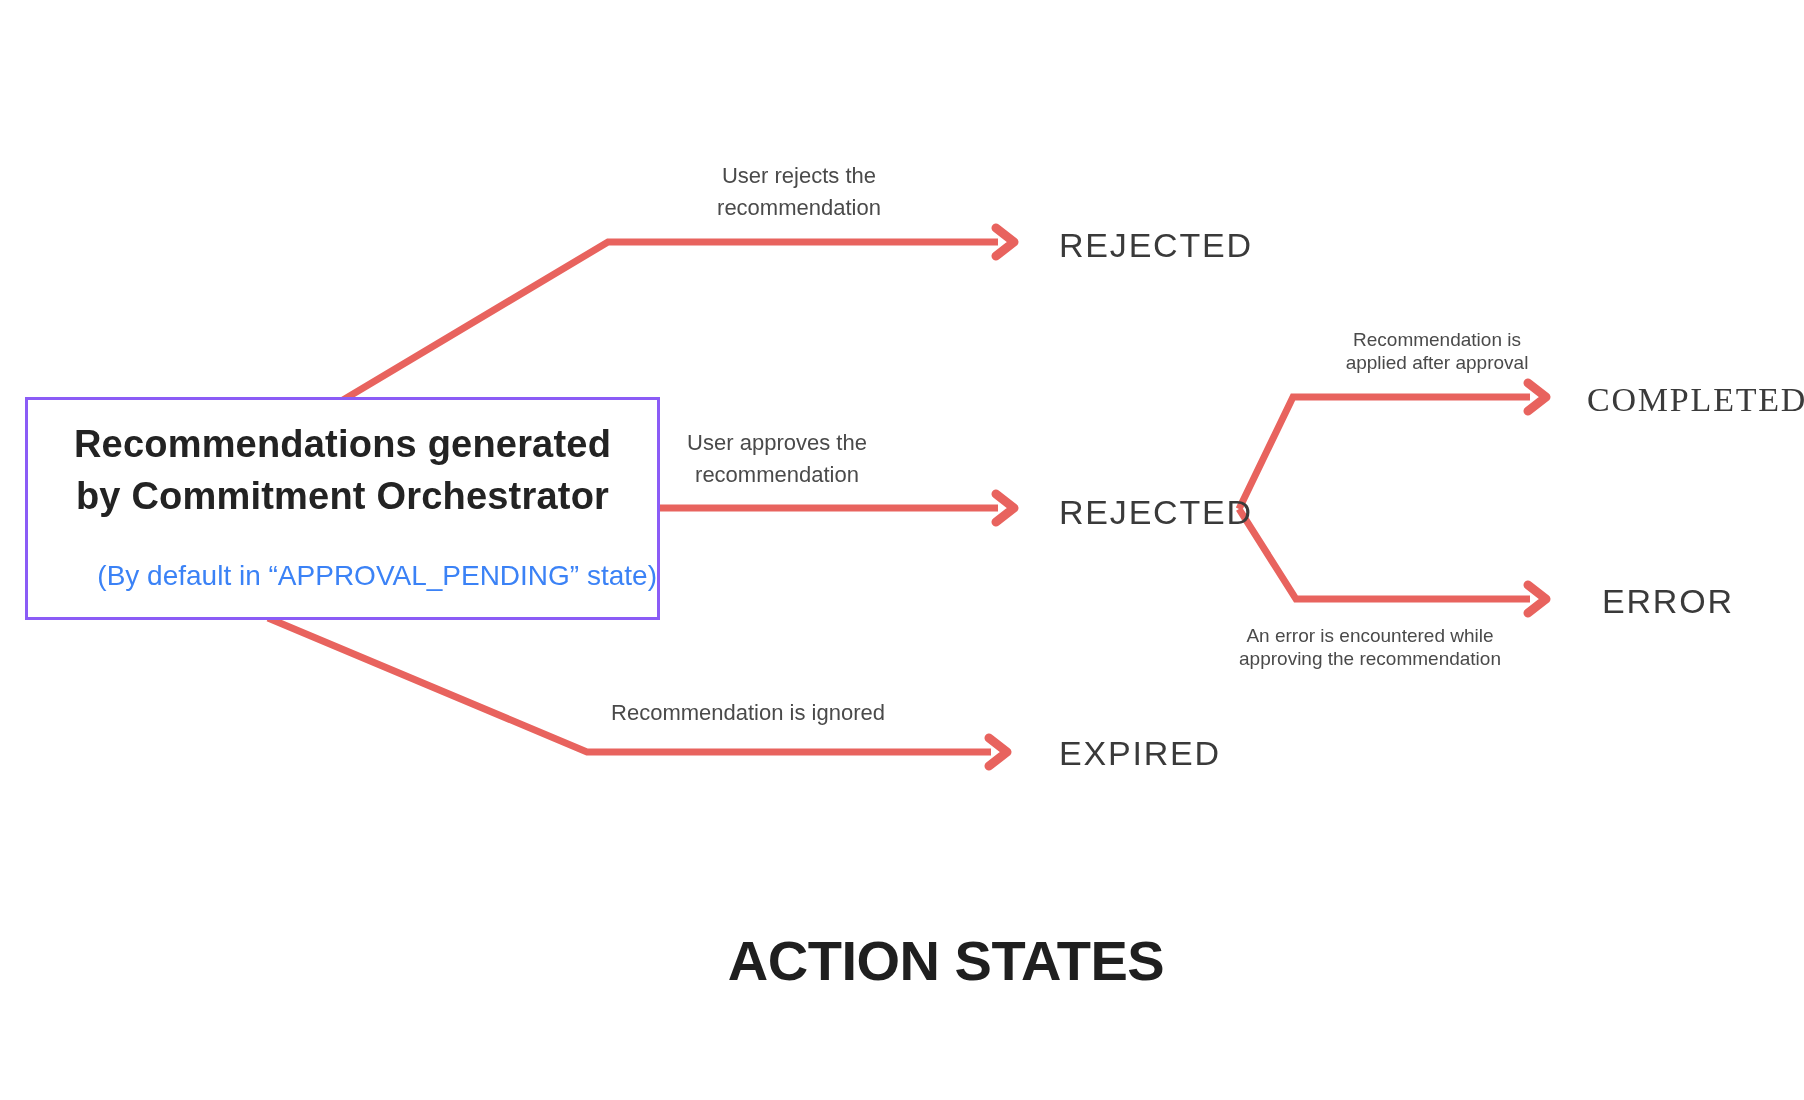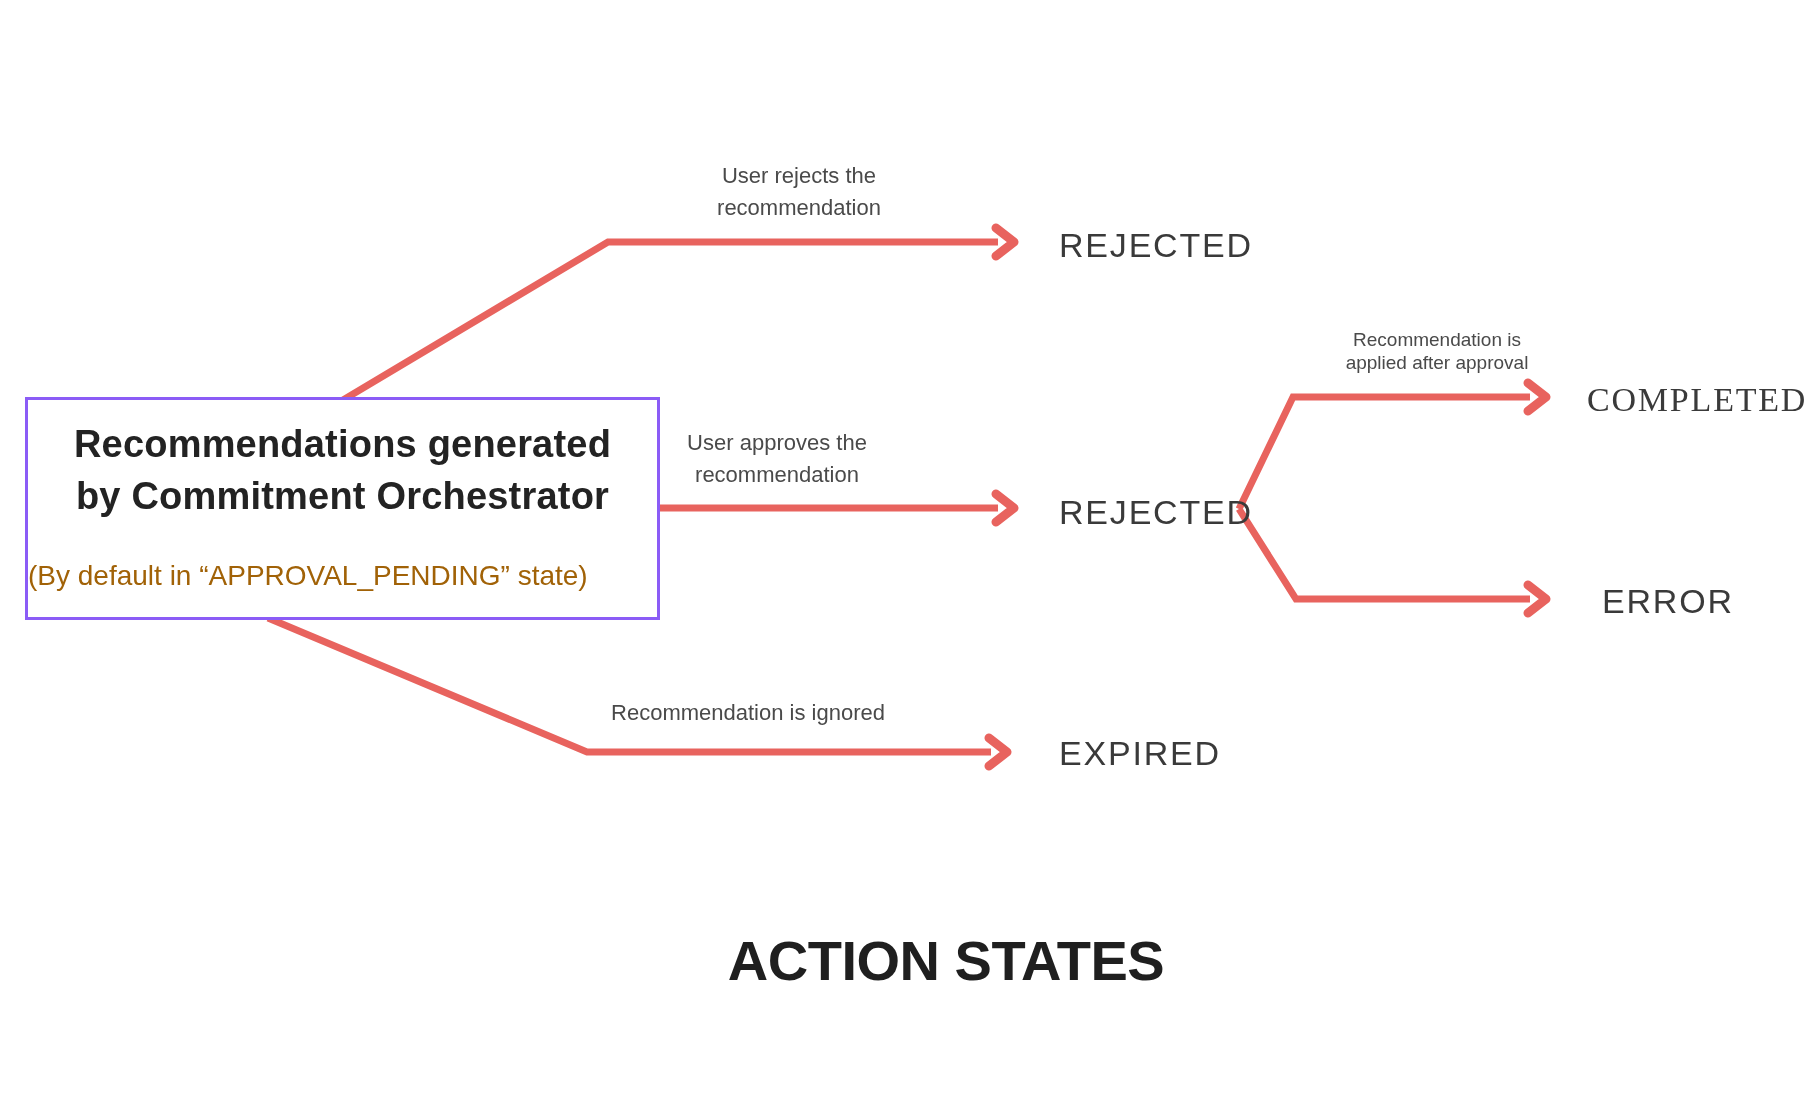--- a/index.html
+++ b/index.html
@@ -39,23 +39,23 @@
     font-size: 38px;
     line-height: 52px;
     font-weight: bold;
     color: #232323;
     letter-spacing: 0.2px;
   }
   .box-subtitle {
     position: absolute;
     left: 0; right: 0;
     top: 160px;
-    text-align: left;
+    text-align: right;
     font-size: 28px;
-    color: #a16207;
+    color: #3b82f6;
     white-space: nowrap;
   }
   
   .label {
     position: absolute;
     transform: translateX(-50%);
     text-align: center;
     color: #4a4a4a;
     white-space: nowrap;
   }
@@ -133,20 +133,24 @@
 
   <div class="label label-lg" style="left:748px; top:697px;">
     <span>Recommendation is ignored</span>
   </div>
 
   <div class="label label-sm" style="left:1437px; top:328px;">
     <span>Recommendation is</span><br>
     <span>applied after approval</span>
   </div>
 
+  <div class="label label-sm" style="left:1370px; top:624px;">
+    <span>An error is encountered while</span><br>
+    <span>approving the recommendation</span>
+  </div>
 
   <div class="state" style="left:1030px; top:226px;">REJECTED</div>
   <div class="state" style="left:1030px; top:493px;">REJECTED</div>
   <div class="state" style="left:1030px; top:734px;">EXPIRED</div>
   <div class="state" style="left:1558px; top:381px;font-family:Liberation Serif, serif;">COMPLETED</div>
   <div class="state" style="left:1573px; top:582px;">ERROR</div>
 
   <div id="diagram-title">ACTION STATES</div>
 
 </div>

